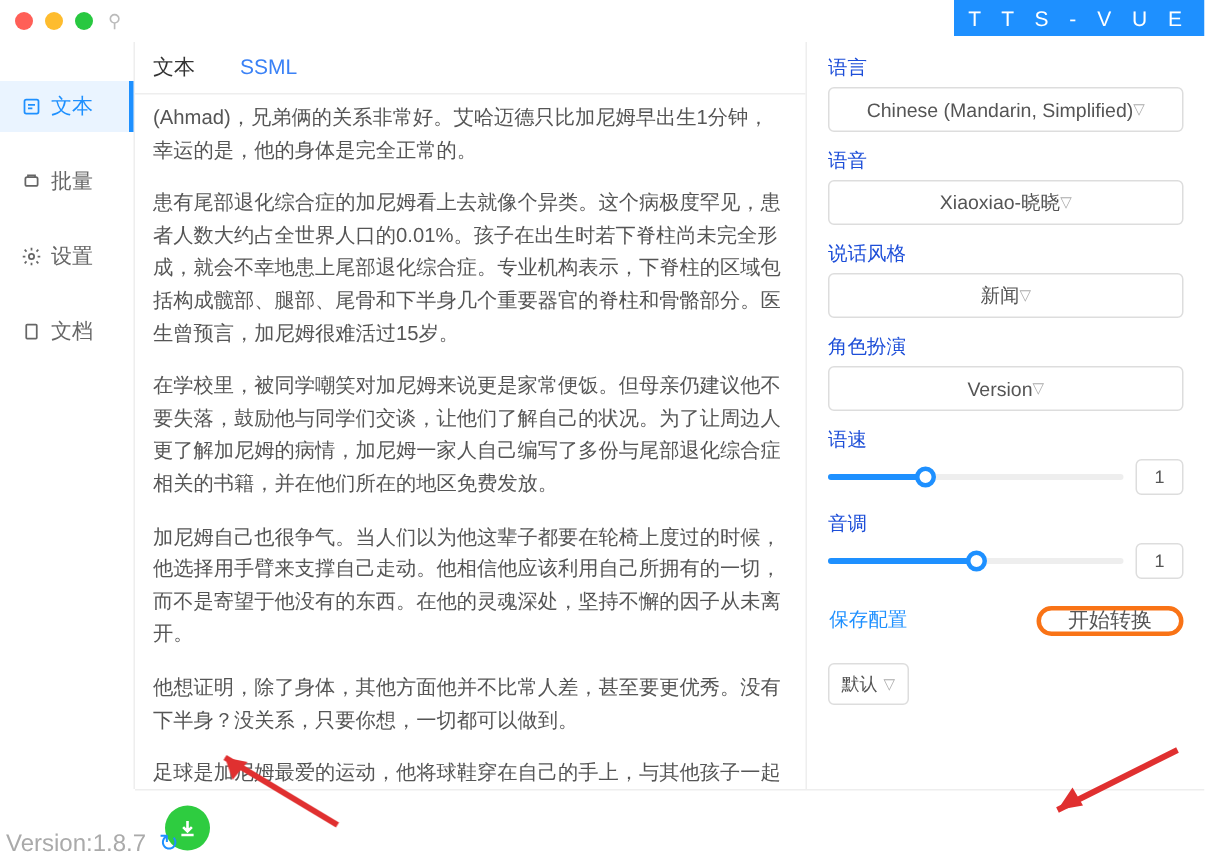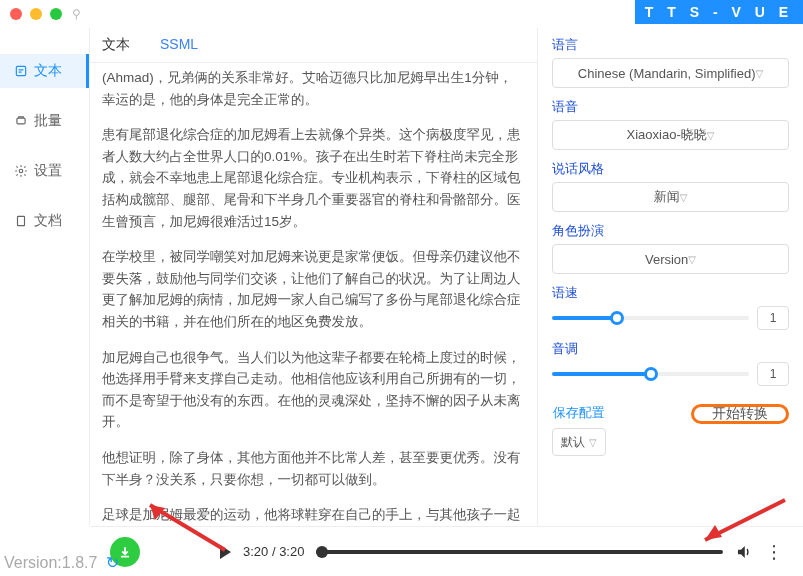--- a/index.html
+++ b/index.html
@@ -4,21 +4,21 @@
 <style>
   *{box-sizing:border-box;margin:0;padding:0;font-family:-apple-system,BlinkMacSystemFont,"Segoe UI","PingFang SC","Microsoft YaHei",sans-serif}
   body{width:803px;height:576px;overflow:hidden;position:relative;background:#fff}
   .titlebar{height:28px;display:flex;align-items:center;padding:0 10px;position:relative}
   .traffic{display:flex;gap:8px;align-items:center}
   .tl{width:12px;height:12px;border-radius:50%}
   .tl.red{background:#ff5f57}
   .tl.yel{background:#febc2e}
   .tl.grn{background:#28c840}
   .pin{margin-left:10px;color:#bbb;font-size:12px}
-  .brand{position:absolute;right:0;top:0;background:#1e90ff;color:#fff;font-weight:bold;letter-spacing:5px;padding:4px 10px;font-size:14px}
+  .brand{position:absolute;right:0;top:0;background:#1e90ff;color:#fff;font-weight:normal;letter-spacing:5px;padding:4px 10px;font-size:14px}
   .main{display:flex;height:calc(100% - 28px - 50px)}
   .sidebar{width:90px;border-right:1px solid #eee;padding-top:26px}
   .sbitem{display:flex;align-items:center;gap:6px;padding:8px 14px;font-size:14px;color:#666;cursor:pointer;margin-bottom:16px}
   .sbitem.active{color:#1e90ff;background:#eaf4ff;border-right:3px solid #1e90ff}
   .sbitem .ic{width:14px;height:14px;position:relative}
   .content{flex:1;display:flex;overflow:hidden}
   .editor{flex:1;display:flex;flex-direction:column;border-right:1px solid #eee}
   .tabs{display:flex;gap:30px;padding:8px 12px 8px 12px;border-bottom:1px solid #eee}
   .tab{font-size:14px;color:#3b82f6;cursor:pointer}
   .tab.active{color:#333;font-weight:500}
@@ -164,50 +164,36 @@
           <div class="slider">
             <div class="fill" style="width:50%"></div>
             <div class="thumb" style="left:50%"></div>
           </div>
           <div class="numbox">1</div>
         </div>
       </div>
       <div class="actions">
         <div>
           <div class="saveconf">保存配置</div>
-          <div class="preset" style="margin-top:6px">
+          <div class="preset" style="margin-top:20px">
             <span>默认</span>
             <span class="chev">▽</span>
           </div>
         </div>
         <div class="startbtn">开始转换</div>
       </div>
     </div>
   </div>
 </div>
 
 <div class="bottombar">
   <div class="dlbtn">
     <svg width="14" height="14" viewBox="0 0 24 24" fill="none" stroke="#fff" stroke-width="3">
         <path d="M12 4v12M7 11l5 5 5-5M5 20h14"></path>
       </svg>
-  </div>
-  <div class="player">
-    <div class="playicon"></div>
-    <div class="time">3:20 / 3:20</div>
-    <div class="track">
-        <div class="knob"></div>
-      </div>
-    <div class="vol">
-      <svg viewBox="0 0 24 24" width="18" height="18" fill="#333">
-          <path d="M4 9v6h4l5 5V4L8 9H4z"></path>
-          <path d="M16 8c1.5 1 1.5 7 0 8" fill="none" stroke="#333" stroke-width="2"></path>
-        </svg>
-    </div>
-    <div class="more">⋮</div>
   </div>
 </div>
 
 <div class="version">
   <span>Version:1.8.7</span>
   <span style="color:#1e90ff;margin-left:4px">↻</span>
 </div>
 
 <svg class="arrow" style="left:135px;top:490px" width="100" height="70">
   <path d="M90 60 L15 15" stroke="#e03030" stroke-width="4" fill="none"></path>

